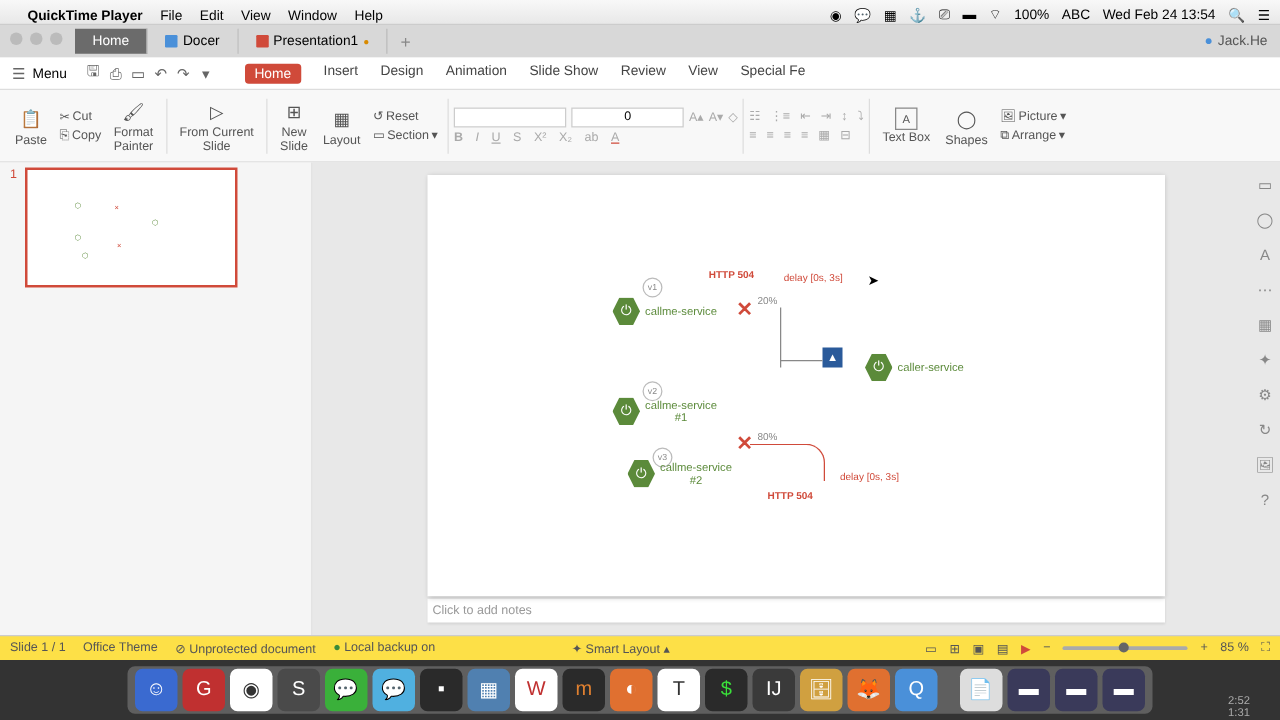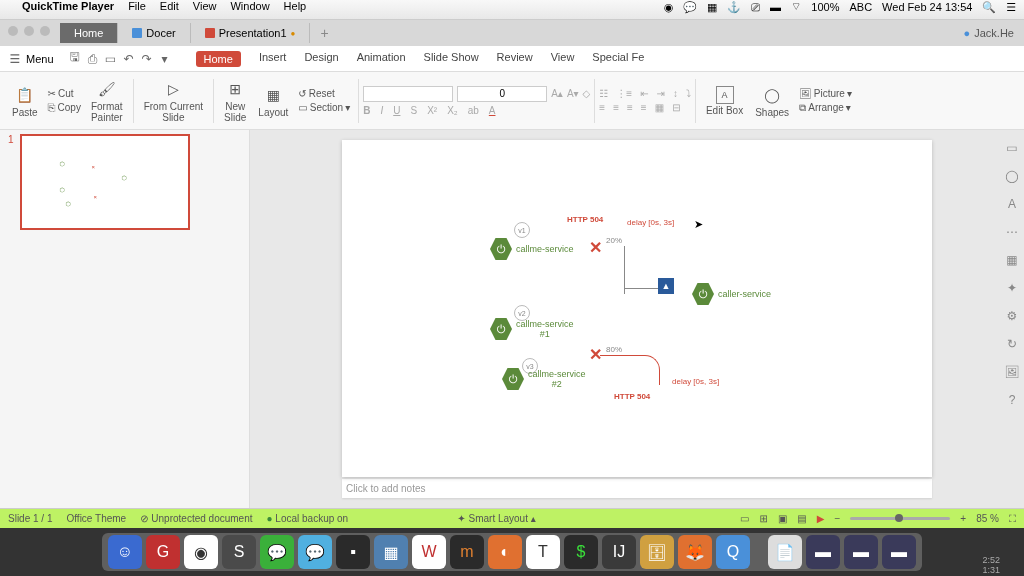--- a/index.html
+++ b/index.html
@@ -1,19 +1,19 @@
 <!DOCTYPE html>
 <html><head>
 <meta charset="utf-8">
 <style>
 * { margin: 0; padding: 0; box-sizing: border-box; font-family: -apple-system, BlinkMacSystemFont, "Segoe UI", sans-serif; }
 body { width: 1024px; height: 576px; overflow: hidden; background: #f0f0f0; position: relative; }
 
 
-.menubar { height: 20px; background: linear-gradient(#f8f8f8, #e8e8e8); display: flex; align-items: flex-start; font-size: 11px; padding: 0 8px; justify-content: space-between; border-bottom: 1px solid #ccc; }
+.menubar { height: 20px; background: linear-gradient(#f8f8f8, #e8e8e8); display: flex; align-items: flex-end; font-size: 11px; padding: 0 8px; justify-content: space-between; border-bottom: 1px solid #ccc; }
 .menubar-left { display: flex; align-items: center; gap: 14px; }
 .menubar-right { display: flex; align-items: center; gap: 10px; }
 .apple { font-size: 13px; }
 
 
 .wintabs { height: 26px; background: #d8d8d8; display: flex; align-items: center; padding-left: 60px; font-size: 11px; }
 .wintab { padding: 4px 14px; background: #d8d8d8; display: flex; align-items: center; gap: 4px; border-right: 1px solid #bbb; }
 .wintab.active { background: #6b6b6b; color: white; }
 .wintab-add { padding: 0 10px; font-size: 14px; color: #888; }
 .user-badge { margin-left: auto; margin-right: 10px; font-size: 11px; color: #555; display: flex; align-items: center; gap: 4px; }
@@ -63,21 +63,21 @@
 
 
 .svc-node { position: absolute; display: flex; align-items: center; gap: 4px; font-size: 9px; color: #5b8a3a; }
 .svc-hex { width: 22px; height: 22px; background: #5b8a3a; clip-path: polygon(25% 0, 75% 0, 100% 50%, 75% 100%, 25% 100%, 0 50%); display: flex; align-items: center; justify-content: center; color: white; font-size: 11px; }
 .svc-circle { position: absolute; width: 16px; height: 16px; border: 1px solid #bbb; border-radius: 50%; font-size: 7px; display: flex; align-items: center; justify-content: center; color: #888; }
 .svc-x { position: absolute; color: #d04a3a; font-size: 16px; font-weight: bold; }
 .svc-label { position: absolute; font-size: 8px; }
 .svc-kube { position: absolute; width: 16px; height: 16px; background: #2a5a9a; color: white; font-size: 9px; display: flex; align-items: center; justify-content: center; }
 
 
-.statusbar { height: 20px; background: #bef264; border-top: 1px solid #ccc; display: flex; align-items: center; font-size: 10px; padding: 0 8px; gap: 14px; color: #555; }
+.statusbar { height: 20px; background: #fde047; border-top: 1px solid #ccc; display: flex; align-items: center; font-size: 10px; padding: 0 8px; gap: 14px; color: #555; }
 .sb-right { margin-left: auto; display: flex; align-items: center; gap: 10px; }
 .zoom-slider { width: 100px; height: 3px; background: #aaa; position: relative; border-radius: 2px; }
 .zoom-thumb { position: absolute; width: 8px; height: 8px; background: #666; border-radius: 50%; top: -3px; left: 45px; }
 
 
 .dock-area { height: 48px; background: #333; display: flex; align-items: center; justify-content: center; position: relative; }
 .dock { display: flex; gap: 4px; background: rgba(200,200,200,0.3); padding: 2px 6px; border-radius: 6px; }
 .dock-icon { width: 34px; height: 34px; border-radius: 6px; display: flex; align-items: center; justify-content: center; font-size: 16px; color: white; }
 .dock-time { position: absolute; right: 24px; font-size: 9px; color: #aaa; text-align: right; margin-top: 35px; }
 
@@ -240,21 +240,21 @@
       <span>≡</span>
       <span>≡</span>
       <span>≡</span>
       <span>▦</span>
       <span>⊟</span>
     </div>
   </div>
   <div class="tb-sep"></div>
   <div class="tb-group">
     <div class="tb-icon" style="border:1px solid #888;font-size:9px;width:18px;height:18px">A</div>
-    <span>Edit Box</span>
+    <span>Text Box</span>
   </div>
   <div class="tb-group">
     <div class="tb-icon">◯</div>
     <span>Shapes</span>
   </div>
   <div class="tb-col">
     <div class="tb-small"><span>🖼</span><span>Picture</span> ▾</div>
     <div class="tb-small"><span>⧉</span><span>Arrange</span> ▾</div>
   </div>
 </div>

